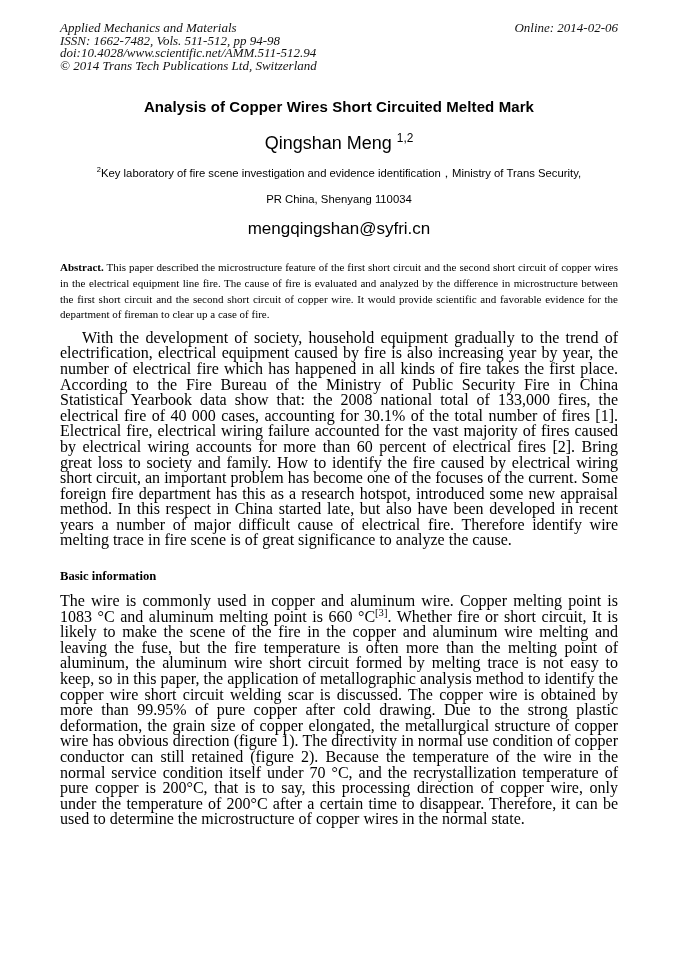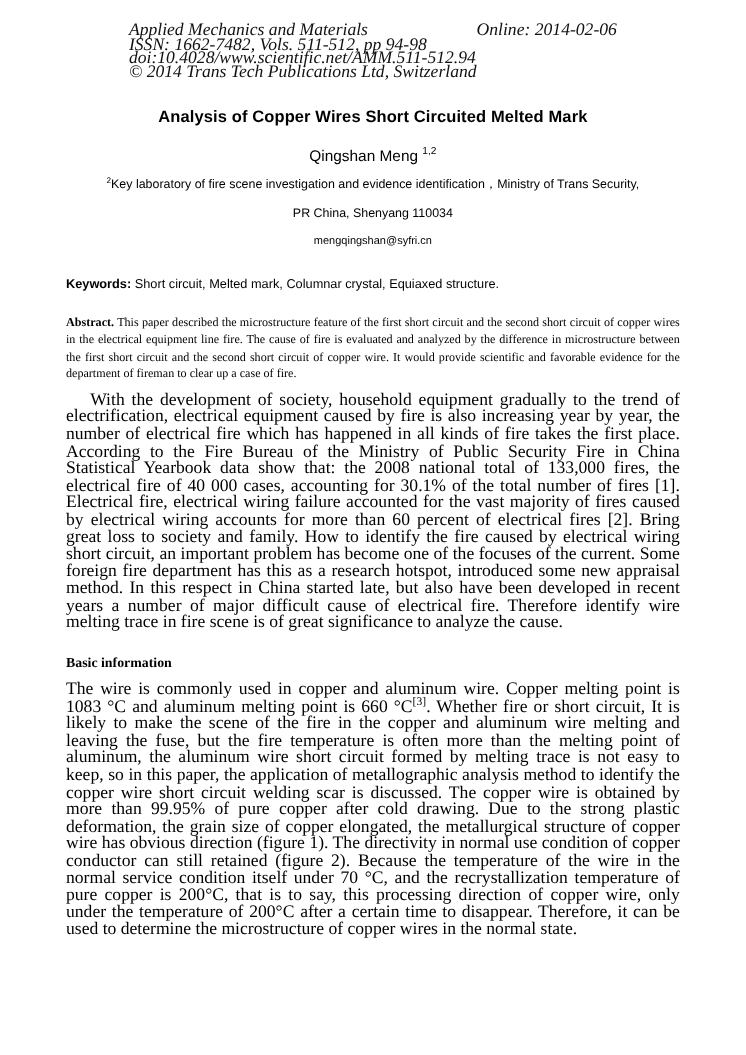--- a/index.html
+++ b/index.html
@@ -18,59 +18,59 @@
     margin: 0 auto;
     background: #ffffff;
     box-sizing: border-box;
     padding: 22px 60px 0 60px;
     overflow: hidden;
   }
 
   
   .journal-header {
     display: flex;
-    justify-content: center;
+    justify-content: space-between;
     align-items: flex-start;
     font-family: "Liberation Serif", serif;
     font-style: italic;
-    font-size: 16px;
+    font-size: 13px;
     line-height: 12.6px;
     color: #111;
   }
   .journal-left div { white-space: nowrap; }
   .journal-right { white-space: nowrap; padding-top: 0px; }
 
   
   .paper-title {
     font-family: "Liberation Sans", sans-serif;
     font-weight: bold;
     font-size: 15px;
     text-align: center;
     margin-top: 26px;
     letter-spacing: 0.1px;
   }
 
   
   .author-line {
     font-family: "Liberation Sans", sans-serif;
-    font-size: 14px;
+    font-size: 18px;
     text-align: center;
     margin-top: 18px;
   }
   .affil {
     font-family: "Liberation Sans", sans-serif;
     font-size: 11.3px;
     text-align: center;
     margin-top: 12px;
     line-height: 14px;
   }
   .affil.a1 { margin-top: 14px; }
   .email {
     font-family: "Liberation Sans", sans-serif;
-    font-size: 10px;
+    font-size: 17px;
     text-align: center;
     margin-top: 13px;
   }
   sup {
     font-size: 0.66em;
     vertical-align: super;
     line-height: 0;
   }
 
   
@@ -131,23 +131,20 @@
 
   <div class="affil">
     <sup>2</sup><span>Key laboratory of fire scene investigation and evidence identification，Ministry of Trans Security,</span>
   </div>
   <div class="affil">
     <span>PR China, Shenyang 110034</span>
   </div>
 
   <div class="email">mengqingshan@syfri.cn</div>
 
-  <div class="keywords">
-    <b>Keywords:</b><span> Short circuit, Melted mark, Columnar crystal, Equiaxed structure.</span>
-  </div>
 
   <div class="abstract">
     <b>Abstract.</b><span> This paper described the microstructure feature of the first short circuit and the second short circuit  of copper wires in the electrical equipment line fire. The cause of fire is evaluated and analyzed by the difference in microstructure between the first short circuit and the second short circuit of copper wire. It would provide scientific and favorable evidence for the department of fireman to clear up a case of fire.</span>
   </div>
 
   <div class="body-para indent">With the development of society, household equipment gradually to the trend of electrification, electrical equipment caused by fire is also increasing year by year, the number of electrical fire which has happened in all kinds of fire takes the first place. According to the Fire Bureau of the Ministry of Public Security Fire in China Statistical Yearbook data show that: the 2008 national total of 133,000 fires, the electrical fire of 40 000 cases, accounting for 30.1% of the total number of fires [1]. Electrical fire, electrical wiring failure accounted for the vast majority of fires caused by electrical wiring accounts for more than 60 percent of electrical fires [2]. Bring great loss to society and family. How to identify the fire caused by electrical wiring short circuit, an important problem has become one of the focuses of the current. Some foreign fire department has this as a research hotspot, introduced some new appraisal method. In this respect in China started late, but also have been developed in recent years a number of major difficult cause of electrical fire. Therefore identify wire melting trace in fire scene is of great significance to analyze the cause.</div>
 
   <div class="section-head">Basic information</div>
   <div class="body-para tight">
     <span>The  wire is commonly  used  in copper  and  aluminum  wire.  Copper melting  point is  1083  °C and aluminum melting point is 660 °C</span><sup>[3]</sup><span>. Whether fire or short circuit, It is likely to make the scene of the fire in the copper and aluminum wire melting and leaving the fuse, but the fire temperature is often more than the melting point of aluminum, the aluminum wire short circuit formed by melting trace is not easy to keep, so in this paper, the application of metallographic analysis method to identify the copper wire short circuit welding scar is discussed. The copper wire is obtained by more than 99.95% of pure copper after cold drawing. Due to the strong plastic deformation, the grain size of copper elongated, the metallurgical structure of copper wire has obvious direction (figure 1). The directivity in normal use condition of copper conductor can still retained (figure 2). Because the temperature of the wire in the normal service condition itself under 70 °C, and the recrystallization temperature of pure copper is 200°C, that is to say, this processing direction of copper wire, only under the temperature of 200°C after a certain time to disappear.  Therefore, it can be used to determine the microstructure of copper wires in the normal state.</span>

